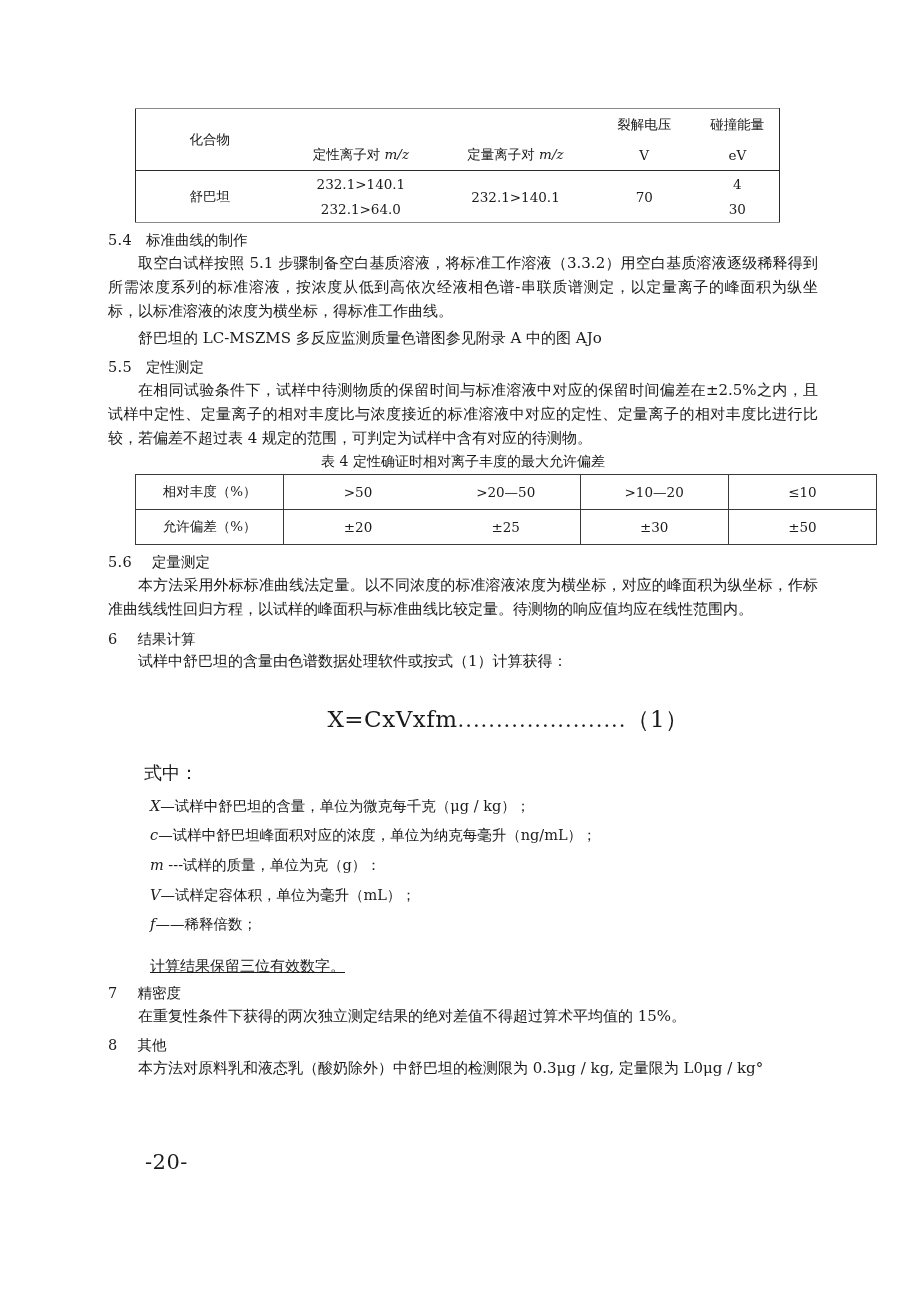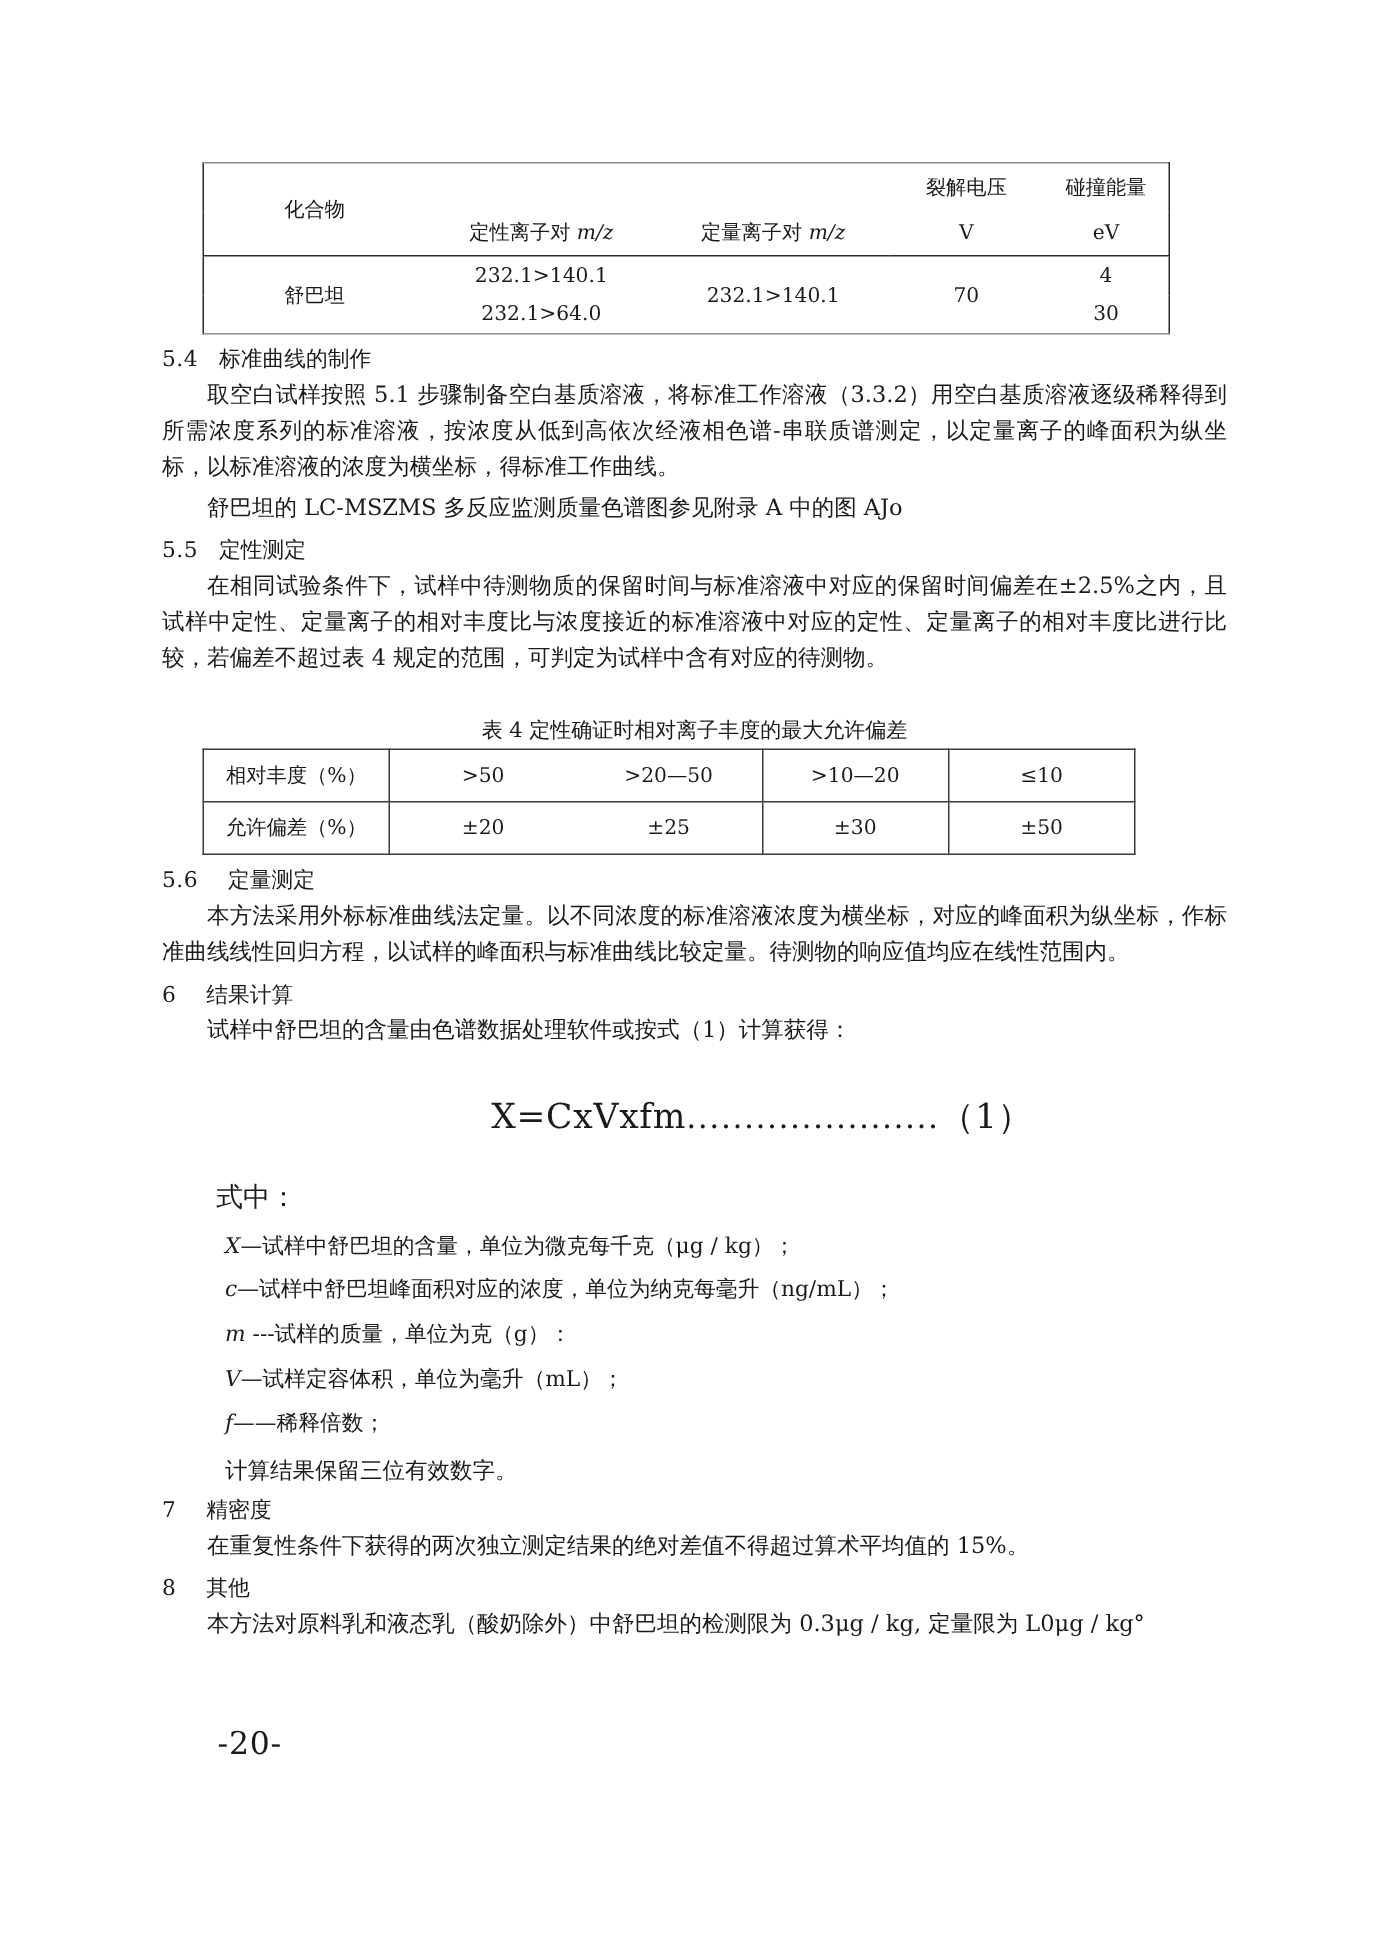--- a/index.html
+++ b/index.html
@@ -79,25 +79,25 @@
     margin: 2px 0 0 0;
     text-align: justify;
     text-justify: inter-ideograph;
     text-indent: 2em;
   }
 
   
   .tbl4-cap {
     text-align: center;
     font-size: 14px;
-    margin: 28px 0 3px 0;
+    margin: 3px 0 3px 0;
   }
   .tbl4-wrap {
     margin-left: 27px;
-    width: 622px;
+    width: 742px;
   }
   table.tbl4 {
     border-collapse: collapse;
     width: 100%;
     font-size: 13.5px;
     border: 1.3px solid #3a3a3a;
   }
   table.tbl4 td {
     border: 1.2px solid #3a3a3a;
     padding: 0;
@@ -130,22 +130,23 @@
   .vardef {
     font-size: 14.5px;
     line-height: 1.15;
     margin-top: 13px;
     padding-left: 42px;
     white-space: nowrap;
   }
   .vardef .v { font-style: italic; }
   .note {
     font-size: 15px;
-    margin-top: 13px;
+    margin-top: 24px;
     padding-left: 42px;
+    text-decoration: underline;
   }
 
   .pagenum {
     position: absolute;
     left: 145px;
     top: 1150px;
     font-size: 21px;
     letter-spacing: .5px;
     text-align: right;
   }

